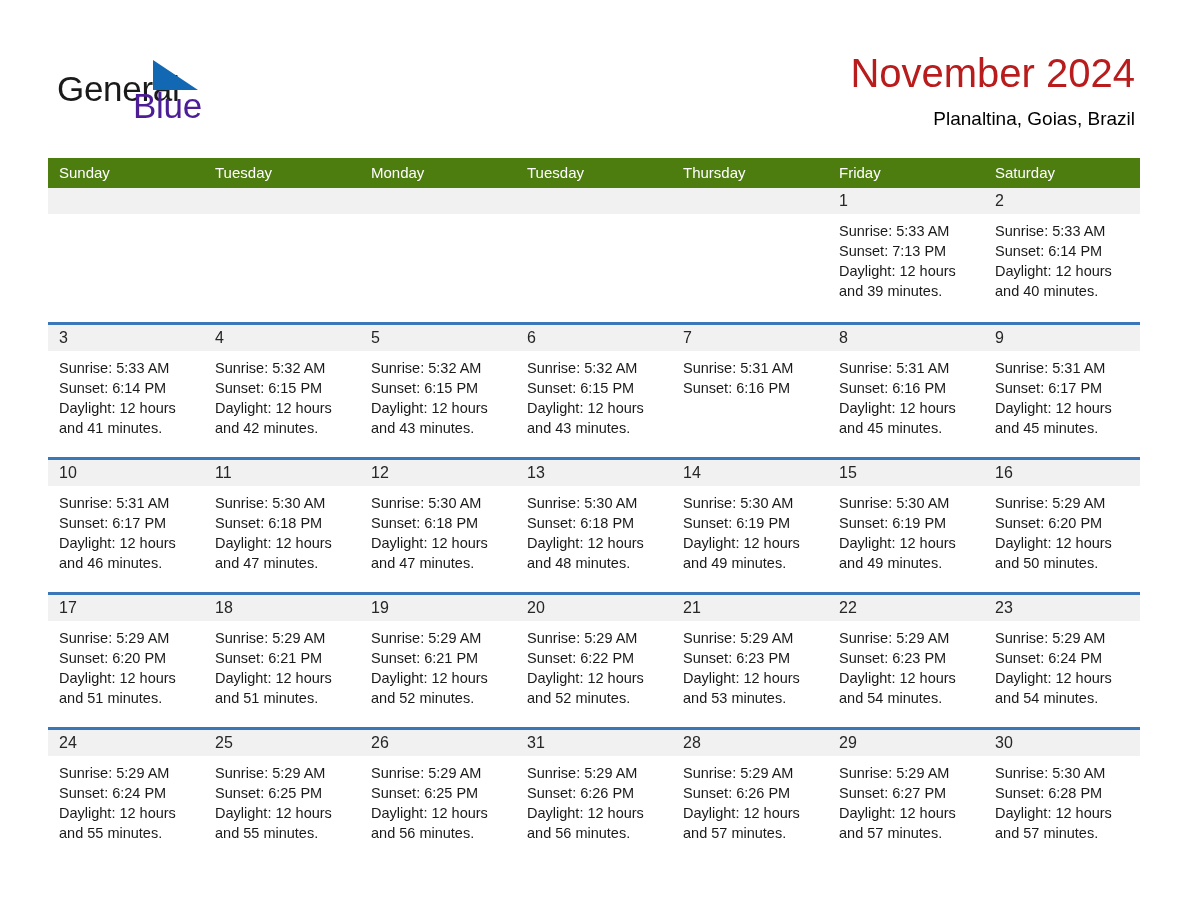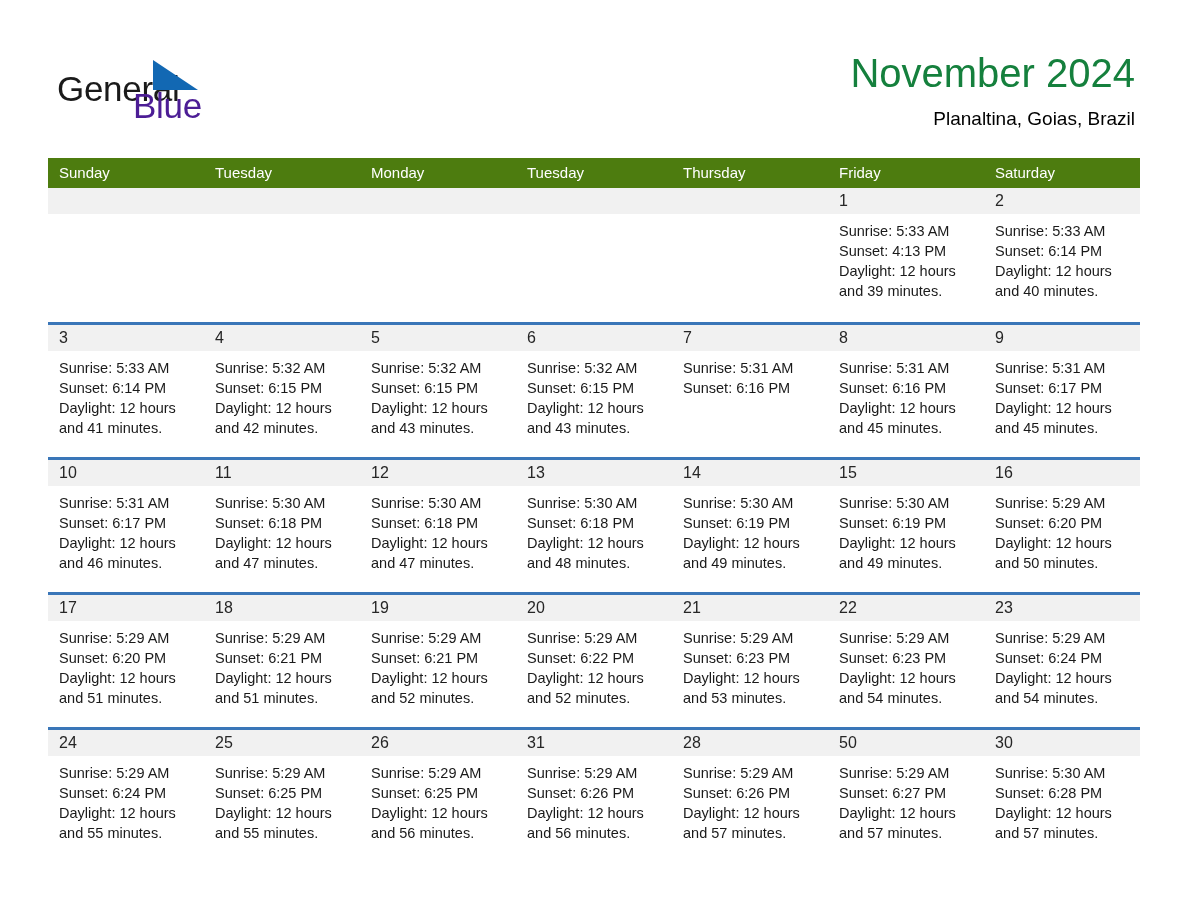--- a/index.html
+++ b/index.html
@@ -71,21 +71,21 @@
   .title-block {
     position: absolute;
     right: 53px;
     top: 48px;
     text-align: right;
   }
   .cal-title {
     font-size: 40px;
     line-height: 50px;
     font-weight: 400;
-    color: #15803d;
+    color: #b91c1c;
     white-space: nowrap;
   }
   .cal-location {
     font-size: 19px;
     line-height: 32px;
     font-weight: 400;
     color: #000;
     white-space: nowrap;
     margin-top: 5px;
   }
@@ -203,21 +203,21 @@
           <div class="day-cell empty">
             <div class="day-num-band"><span class="day-num"></span></div>
           </div>
           <div class="day-cell empty">
             <div class="day-num-band"><span class="day-num"></span></div>
           </div>
           <div class="day-cell">
             <div class="day-num-band"><span class="day-num">1</span></div>
             <div class="day-info">
               <div class="info-line">Sunrise: 5:33 AM</div>
-              <div class="info-line">Sunset: 4:13 PM</div>
+              <div class="info-line">Sunset: 7:13 PM</div>
               <div class="info-line wrap">Daylight: 12 hours and 39 minutes.</div>
             </div>
           </div>
           <div class="day-cell">
             <div class="day-num-band"><span class="day-num">2</span></div>
             <div class="day-info">
               <div class="info-line">Sunrise: 5:33 AM</div>
               <div class="info-line">Sunset: 6:14 PM</div>
               <div class="info-line wrap">Daylight: 12 hours and 40 minutes.</div>
             </div>
@@ -431,21 +431,21 @@
           </div>
           <div class="day-cell">
             <div class="day-num-band"><span class="day-num">28</span></div>
             <div class="day-info">
               <div class="info-line">Sunrise: 5:29 AM</div>
               <div class="info-line">Sunset: 6:26 PM</div>
               <div class="info-line wrap">Daylight: 12 hours and 57 minutes.</div>
             </div>
           </div>
           <div class="day-cell">
-            <div class="day-num-band"><span class="day-num">50</span></div>
+            <div class="day-num-band"><span class="day-num">29</span></div>
             <div class="day-info">
               <div class="info-line">Sunrise: 5:29 AM</div>
               <div class="info-line">Sunset: 6:27 PM</div>
               <div class="info-line wrap">Daylight: 12 hours and 57 minutes.</div>
             </div>
           </div>
           <div class="day-cell">
             <div class="day-num-band"><span class="day-num">30</span></div>
             <div class="day-info">
               <div class="info-line">Sunrise: 5:30 AM</div>

